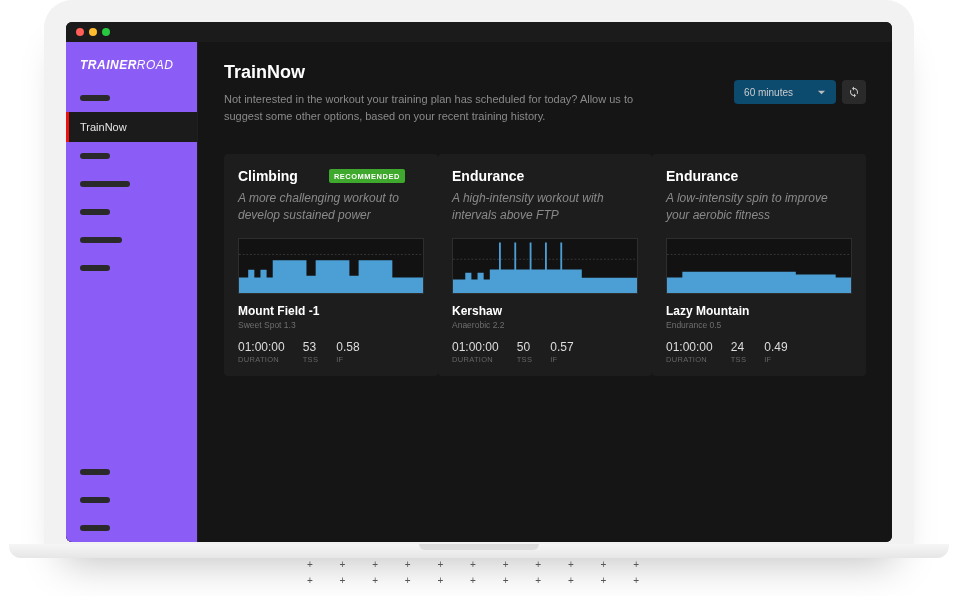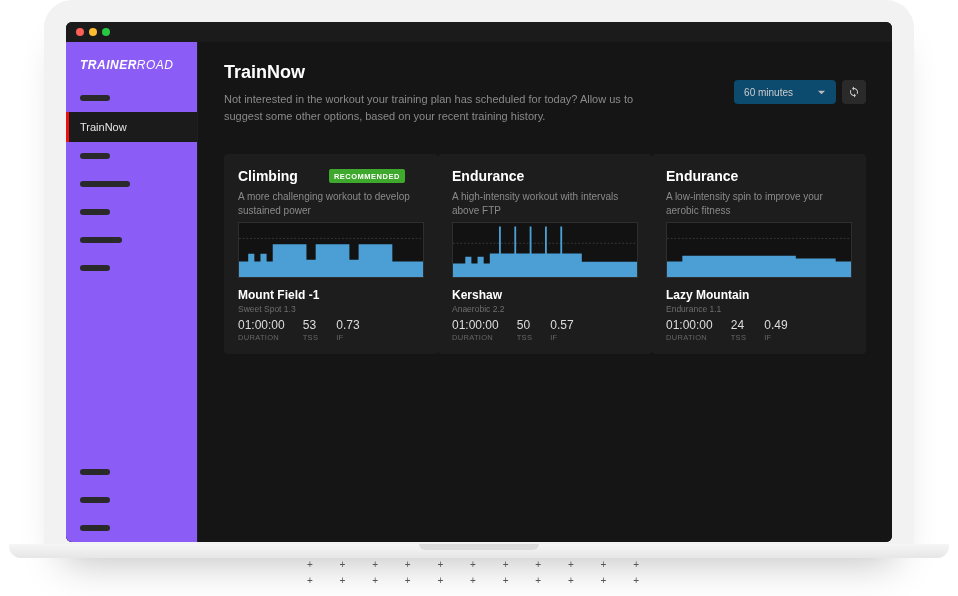--- a/index.html
+++ b/index.html
@@ -170,25 +170,26 @@
     background: #3fa92d;
     color: #fff;
     font-size: 7.5px;
     font-weight: 700;
     letter-spacing: 0.5px;
     padding: 2.5px 5px;
     border-radius: 2px;
     margin-left: 23px;
   }
   .card-desc {
-    font-size: 10px;
+    font-size: 12px;
     color: #8a8a8a;
     line-height: 1.4;
-    margin-bottom: 4px;
+    margin-bottom: 14px;
     min-height: 26px;
+    font-style: italic;
   }
   .chart {
     width: 100%;
     height: 56px;
     background: #121212;
     border: 1px solid #2e2e2e;
     position: relative;
     overflow: hidden;
   }
   .chart svg { width: 100%; height: 100%; display: block; }
@@ -199,21 +200,21 @@
     margin-top: 10px;
   }
   .workout-sub {
     font-size: 8.5px;
     color: #6e6e6e;
     margin-top: 2px;
   }
   .stats {
     display: flex;
     gap: 18px;
-    margin-top: 4px;
+    margin-top: 10px;
   }
   .stat { display: flex; flex-direction: column; }
   .stat-val { font-size: 12px; color: #ddd; font-weight: 500; }
   .stat-lab { font-size: 7.5px; color: #666; text-transform: uppercase; margin-top: 1px; letter-spacing: 0.3px; }
   
   .laptop-base {
     position: absolute;
     left: 50%; transform: translateX(-50%);
     top: 544px;
     width: 940px;
@@ -319,21 +320,21 @@
             <div class="stats">
               <div class="stat">
                   <span class="stat-val">01:00:00</span>
                   <span class="stat-lab">DURATION</span>
                 </div>
               <div class="stat">
                   <span class="stat-val">53</span>
                   <span class="stat-lab">TSS</span>
                 </div>
               <div class="stat">
-                  <span class="stat-val">0.73</span>
+                  <span class="stat-val">0.58</span>
                   <span class="stat-lab">IF</span>
                 </div>
             </div>
           </div>
 
           <div class="card">
             <div class="card-head">
               <span class="card-title">Endurance</span>
             </div>
             <p class="card-desc">A high-intensity workout with intervals above FTP</p>
@@ -366,21 +367,21 @@
               <span class="card-title">Endurance</span>
             </div>
             <p class="card-desc">A low-intensity spin to improve your aerobic fitness</p>
             <div class="chart">
               <svg viewBox="0 0 200 56" preserveAspectRatio="none">
                   <line x1="0" y1="16" x2="200" y2="16" stroke="#555" stroke-width="0.6" stroke-dasharray="2 2"></line>
                   <path d="M 0 56 L 0 40 L 16.666666666666664 40 L 16.666666666666664 34 L 140 34 L 140 36.8 L 183.33333333333331 36.8 L 183.33333333333331 40 L 200 40 L 200 56 Z" fill="#4b9fd5"></path>
                 </svg>
             </div>
             <div class="workout-name">Lazy Mountain</div>
-            <div class="workout-sub">Endurance 1.1</div>
+            <div class="workout-sub">Endurance 0.5</div>
             <div class="stats">
               <div class="stat">
                   <span class="stat-val">01:00:00</span>
                   <span class="stat-lab">DURATION</span>
                 </div>
               <div class="stat">
                   <span class="stat-val">24</span>
                   <span class="stat-lab">TSS</span>
                 </div>
               <div class="stat">

